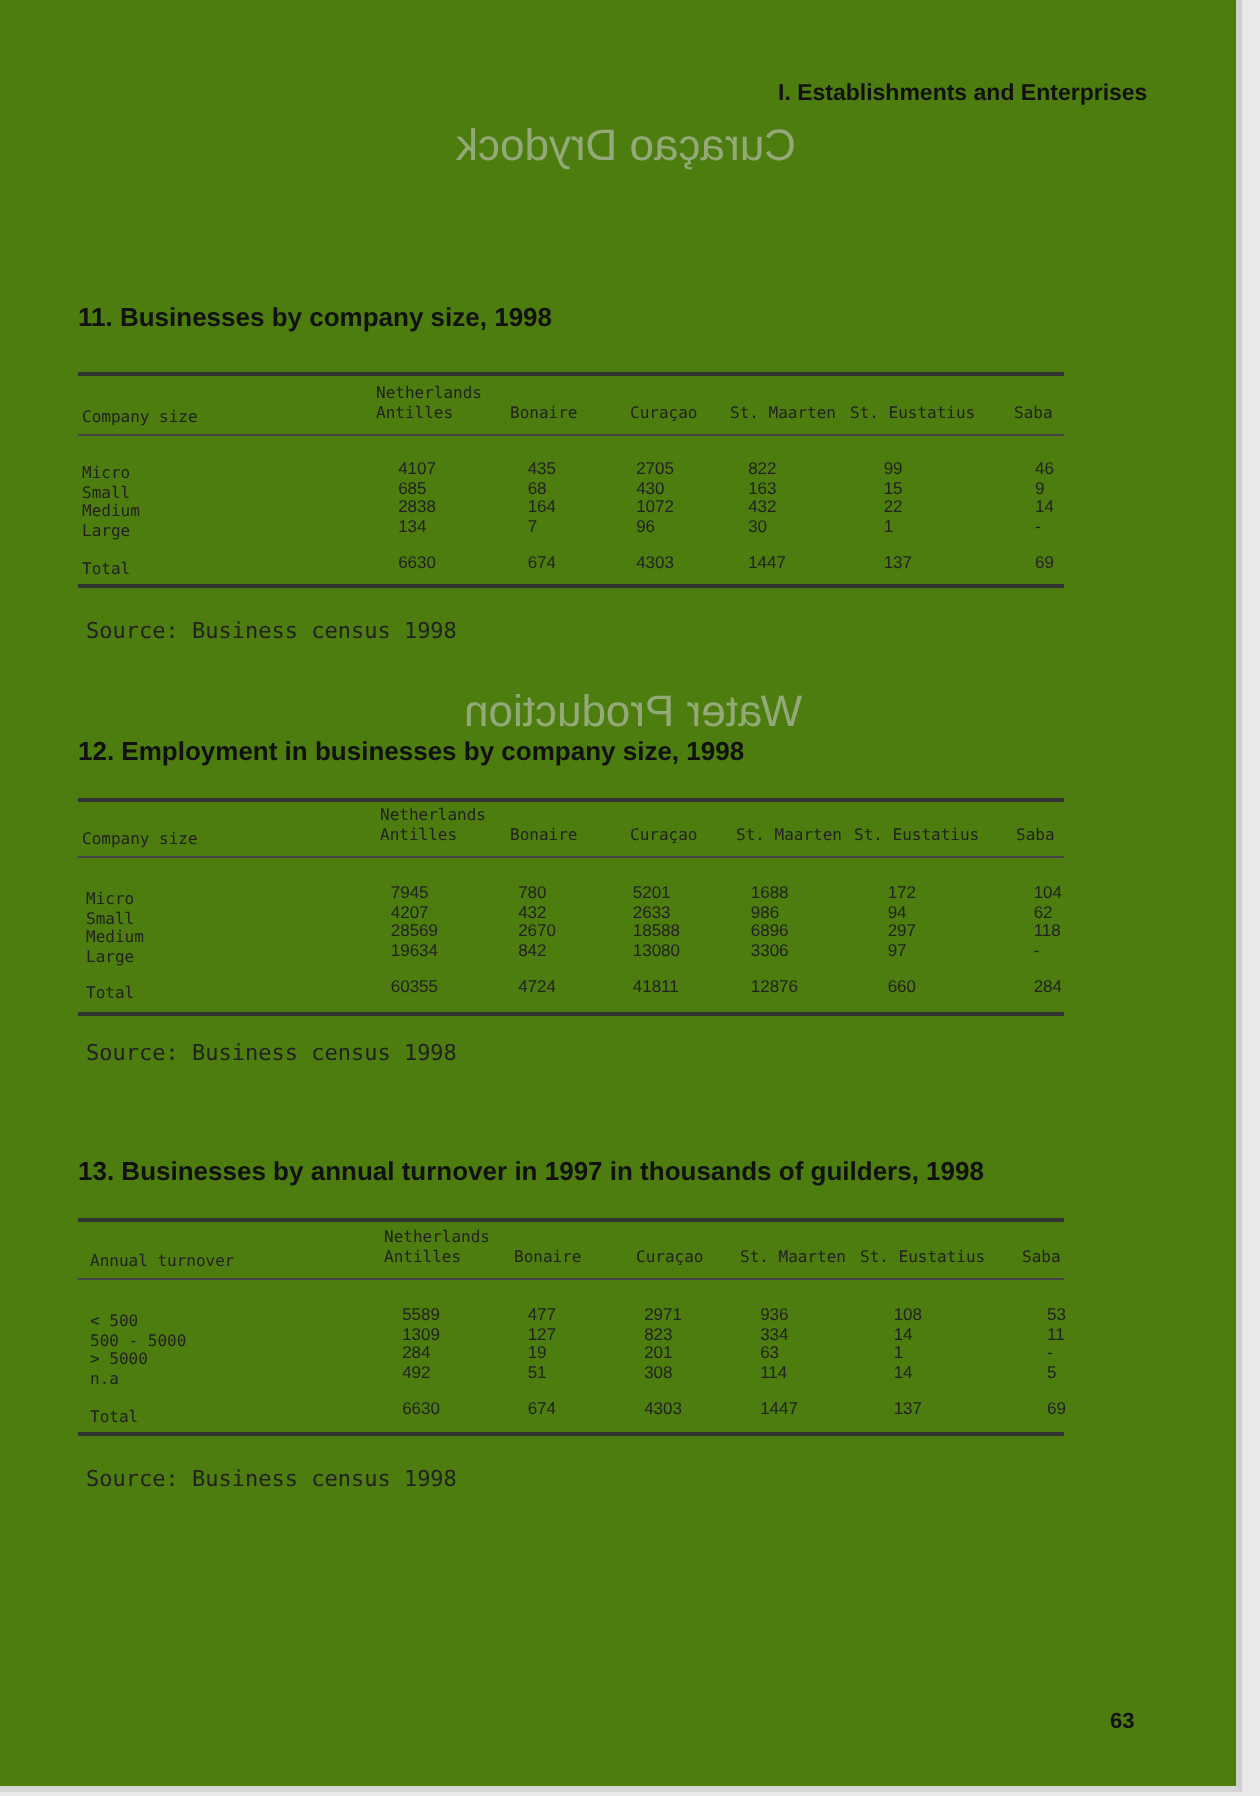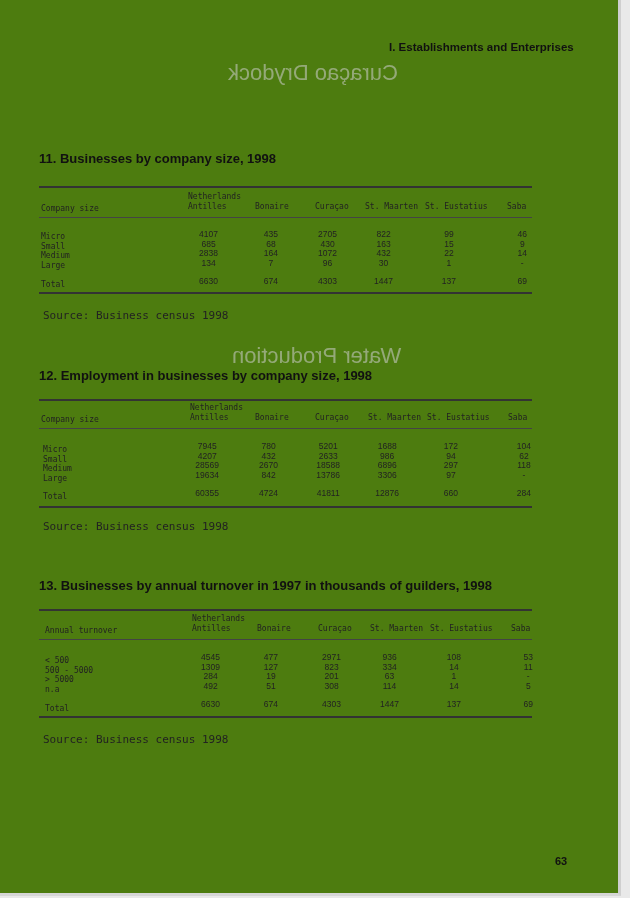--- a/index.html
+++ b/index.html
@@ -20,21 +20,21 @@
   .table-title {
     position:absolute; left:39px; font-size:13px; font-weight:bold; color:#111;
   }
   .tbl { position:absolute; left:39px; width:493px; }
   .rule-thick { position:absolute; left:0; width:493px; height:2px; background:#333; }
   .rule-thin  { position:absolute; left:0; width:493px; height:1px; background:#444; }
   .mono {
     font-family:"DejaVu Sans Mono", monospace; font-size:8px; color:#222; line-height:10px;
   }
   .cell { position:absolute; white-space:nowrap; }
-  .num  { position:absolute; text-align:center; white-space:nowrap; font-family:"Liberation Sans", sans-serif; font-size:8.5px; line-height:9.6px; color:#222; }
+  .num  { position:absolute; text-align:left; white-space:nowrap; font-family:"Liberation Sans", sans-serif; font-size:8.5px; line-height:9.6px; color:#222; }
   .source {
     position:absolute; left:43px; font-family:"DejaVu Sans Mono", monospace; font-size:11px; color:#222;
   }
   .page-num {
     position:absolute; left:555px; top:855px; font-size:11px; font-weight:bold; color:#111;
   }
 </style>
 </head>
 <body>
 
@@ -143,21 +143,21 @@
       <div>780</div>
         <div>432</div>
         <div>2670</div>
         <div>842</div>
       <div style="margin-top:9px;">4724</div>
     </div>
     <div class="num" style="right:192px;top:43px;">
       <div>5201</div>
         <div>2633</div>
         <div>18588</div>
-        <div>13786</div>
+        <div>13080</div>
       <div style="margin-top:9px;">41811</div>
     </div>
     <div class="num" style="right:133px;top:43px;">
       <div>1688</div>
         <div>986</div>
         <div>6896</div>
         <div>3306</div>
       <div style="margin-top:9px;">12876</div>
     </div>
     <div class="num" style="right:74px;top:43px;margin-left:20px;">
@@ -193,21 +193,21 @@
 
     <div>
       <div class="cell mono" style="left:6px;top:47px;">&lt; 500</div>
       <div class="cell mono" style="left:6px;top:56.5px;">500 - 5000</div>
       <div class="cell mono" style="left:6px;top:66px;">&gt; 5000</div>
       <div class="cell mono" style="left:6px;top:75.5px;">n.a</div>
       <div class="cell mono" style="left:6px;top:95px;">Total</div>
     </div>
 
     <div class="num" style="right:312px;top:44px;">
-      <div>4545</div>
+      <div>5589</div>
         <div>1309</div>
         <div>284</div>
         <div>492</div>
       <div style="margin-top:9px;">6630</div>
     </div>
     <div class="num" style="right:254px;top:44px;">
       <div>477</div>
         <div>127</div>
         <div>19</div>
         <div>51</div>

